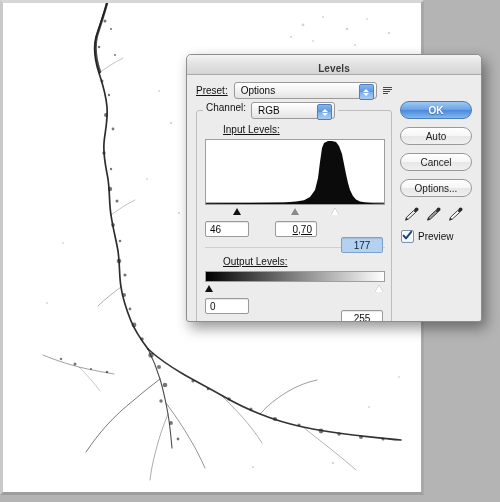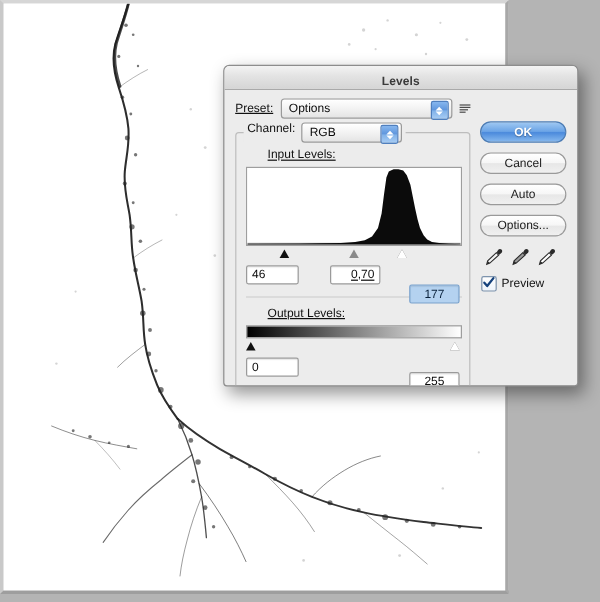--- a/index.html
+++ b/index.html
@@ -494,25 +494,25 @@
             </div>
           </div>
         </div>
 
       </div>
 
       <div id="btn-col">
         <div class="btn primary">
           <span>OK</span>
         </div>
+        <div class="btn" style="margin-top:4px;">
+          <span>Auto</span>
+        </div>
         <div class="btn">
           <span>Cancel</span>
-        </div>
-        <div class="btn" style="margin-top:4px;">
-          <span>Auto</span>
         </div>
         <div class="btn" style="margin-top:4px;">
           <span>Options...</span>
         </div>
 
         <div id="droppers">
           <span class="dropper">
             <svg width="18" height="18" viewBox="0 0 18 18">
               <path d="M13.2 3.1c1 -1 2.3 -0.6 2.9 0.1c0.6 0.7 0.6 1.9 -0.3 2.6l-2 1.6
                        l-1.9 -2.1z" fill="#2b2b2b"></path>

